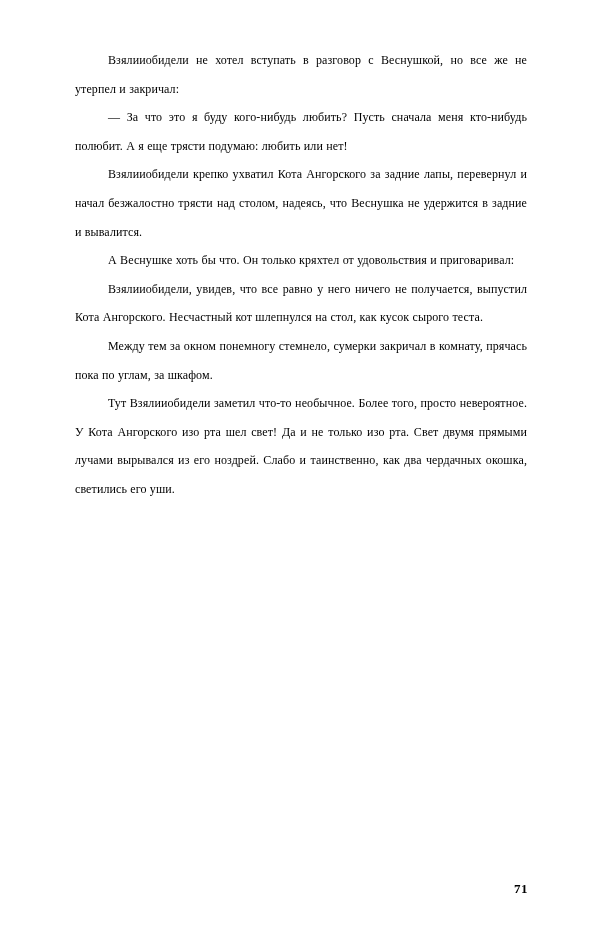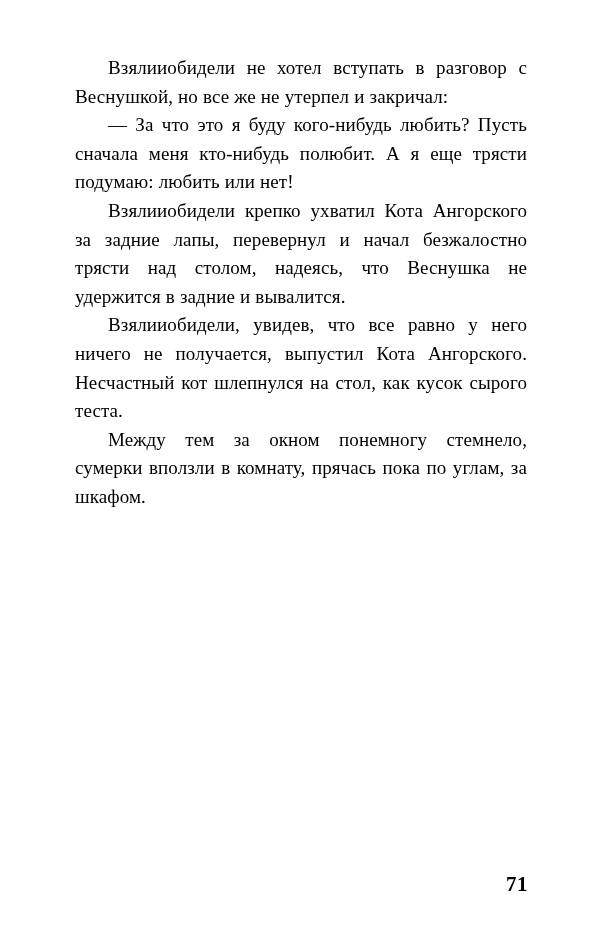--- a/index.html
+++ b/index.html
@@ -23,48 +23,50 @@
     height: 948px;
     background: #ffffff;
   }
   .text-column {
     position: absolute;
     left: 75px;
     top: 46px;
     width: 452px;
   }
   p.para {
-    margin: 8px 0 0 0;
-    font-size: 19px;
+    margin: 0 0 0 0;
+    font-size: 12px;
     line-height: 28.6px;
     text-align: justify;
     text-indent: 33px;
     hyphens: manual;
     -webkit-hyphens: manual;
     letter-spacing: 0.1px;
     word-spacing: 0.2px;
   }
   p.para + p.para {
     margin-top: 0px;
   }
   .page-number {
     position: absolute;
     right: 72px;
     bottom: 51px;
-    font-size: 21px;
+    font-size: 13px;
     font-weight: bold;
     font-family: "Liberation Serif", serif;
     letter-spacing: 0.5px;
   }
 </style>
 </head>
 <body>
 
 <div class="page">
   <div class="text-column">
     <p class="para">Взялииобидели не хотел вступать в разговор с Веснушкой, но все же не утерпел и закричал:</p>
     <p class="para">— За что это я буду кого-нибудь любить? Пусть сначала меня кто-нибудь полюбит. А я еще трясти подумаю: любить или нет!</p>
     <p class="para">Взялииобидели крепко ухватил Кота Ангорского за задние лапы, перевернул и начал безжалостно трясти над столом, надеясь, что Веснушка не удержится в задние и вывалится.</p>
+    <p class="para">А Веснушке хоть бы что. Он только кряхтел от удовольствия и приговаривал:</p>
     <p class="para">Взялииобидели, увидев, что все равно у него ничего не получается, выпустил Кота Ангорского. Несчастный кот шлепнулся на стол, как кусок сырого теста.</p>
-    <p class="para">Между тем за окном понемногу стемнело, сумерки вползли в комнату, прячась пока по углам, за шкафом.</p>
+    <p class="para">Между тем за окном понемногу стемнело, сумерки закричал в комнату, прячась пока по углам, за шкафом.</p>
+    <p class="para">Тут Взялииобидели заметил что-то необычное. Более того, просто невероятное. У Кота Ангорского изо рта шел свет! Да и не только изо рта. Свет двумя прямыми лучами вырывался из его ноздрей. Слабо и таинственно, как два чердачных окошка, светились его уши.</p>
   </div>
   <div class="page-number">71</div>
 </div>
 
 </body></html>

